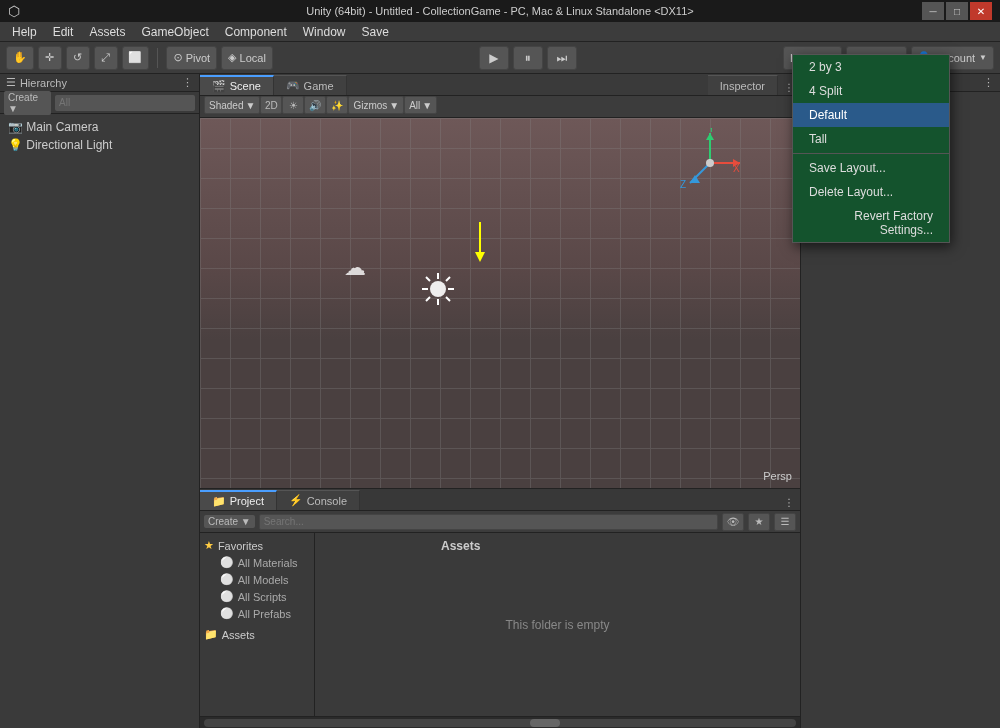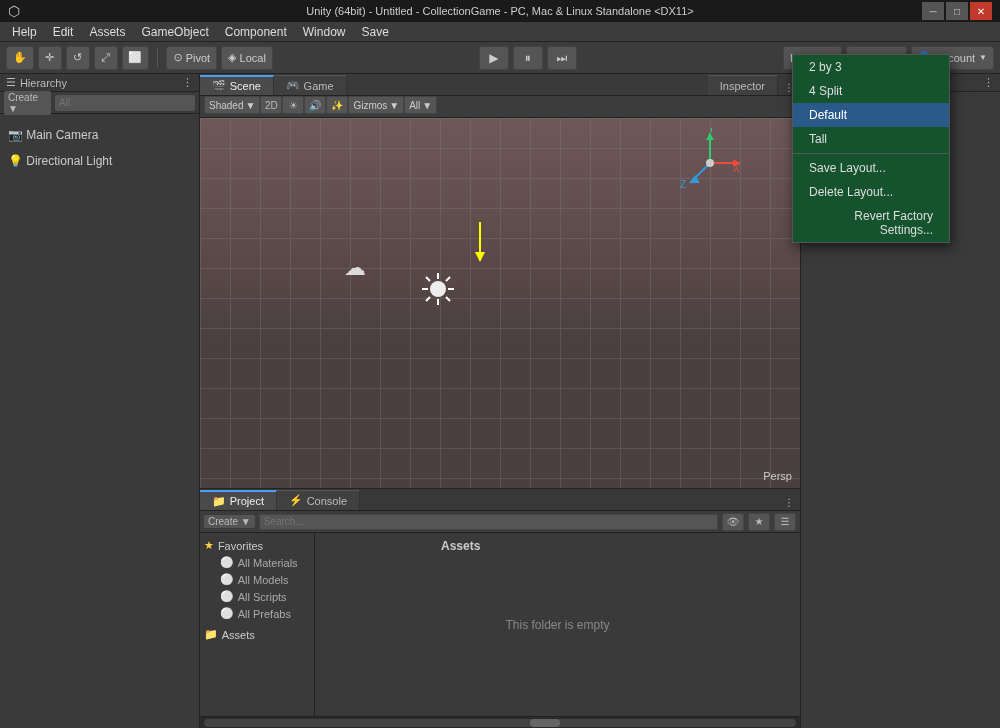--- a/index.html
+++ b/index.html
@@ -49,21 +49,21 @@
 
     
     #hierarchy-panel { width: 200px; background: #3a3a3a; border-right: 1px solid #222; display: flex; flex-direction: column; flex-shrink: 0; }
     .panel-header { height: 18px; background: #383838; display: flex; align-items: center; padding: 0 6px; border-bottom: 1px solid #222; font-size: 11px; color: #bbb; gap: 4px; }
 
     .hierarchy-toolbar { height: 22px; background: #3a3a3a; display: flex; align-items: center; padding: 0 4px; border-bottom: 1px solid #222; gap: 4px; }
     .small-btn { font-size: 10px; color: #bbb; cursor: pointer; padding: 1px 4px; background: #555; border-radius: 2px; }
     .search-field { flex: 1; height: 16px; background: #555; border: none; border-radius: 2px; color: #ccc; padding: 0 4px; font-size: 10px; }
 
     .hierarchy-list { flex: 1; padding: 4px 0; overflow-y: auto; }
-    .hierarchy-item { padding: 2px 8px; cursor: pointer; font-size: 12px; color: #ccc; margin-top: 8px; }
+    .hierarchy-item { padding: 2px 8px; cursor: pointer; font-size: 12px; color: #ccc; }
 
     
     #center-area { flex: 1; display: flex; flex-direction: column; overflow: hidden; }
 
     
     #scene-game-tabs { height: 22px; background: #3a3a3a; display: flex; align-items: flex-end; border-bottom: 1px solid #222; }
     .view-tab { padding: 2px 12px; font-size: 11px; cursor: pointer; color: #bbb; background: #404040; border-top: 1px solid #555; border-right: 1px solid #333; height: 20px; display: flex; align-items: center; }
     .view-tab.active { background: #4a4a4a; color: #eee; border-top: 2px solid #4a9eff; }
 
     

